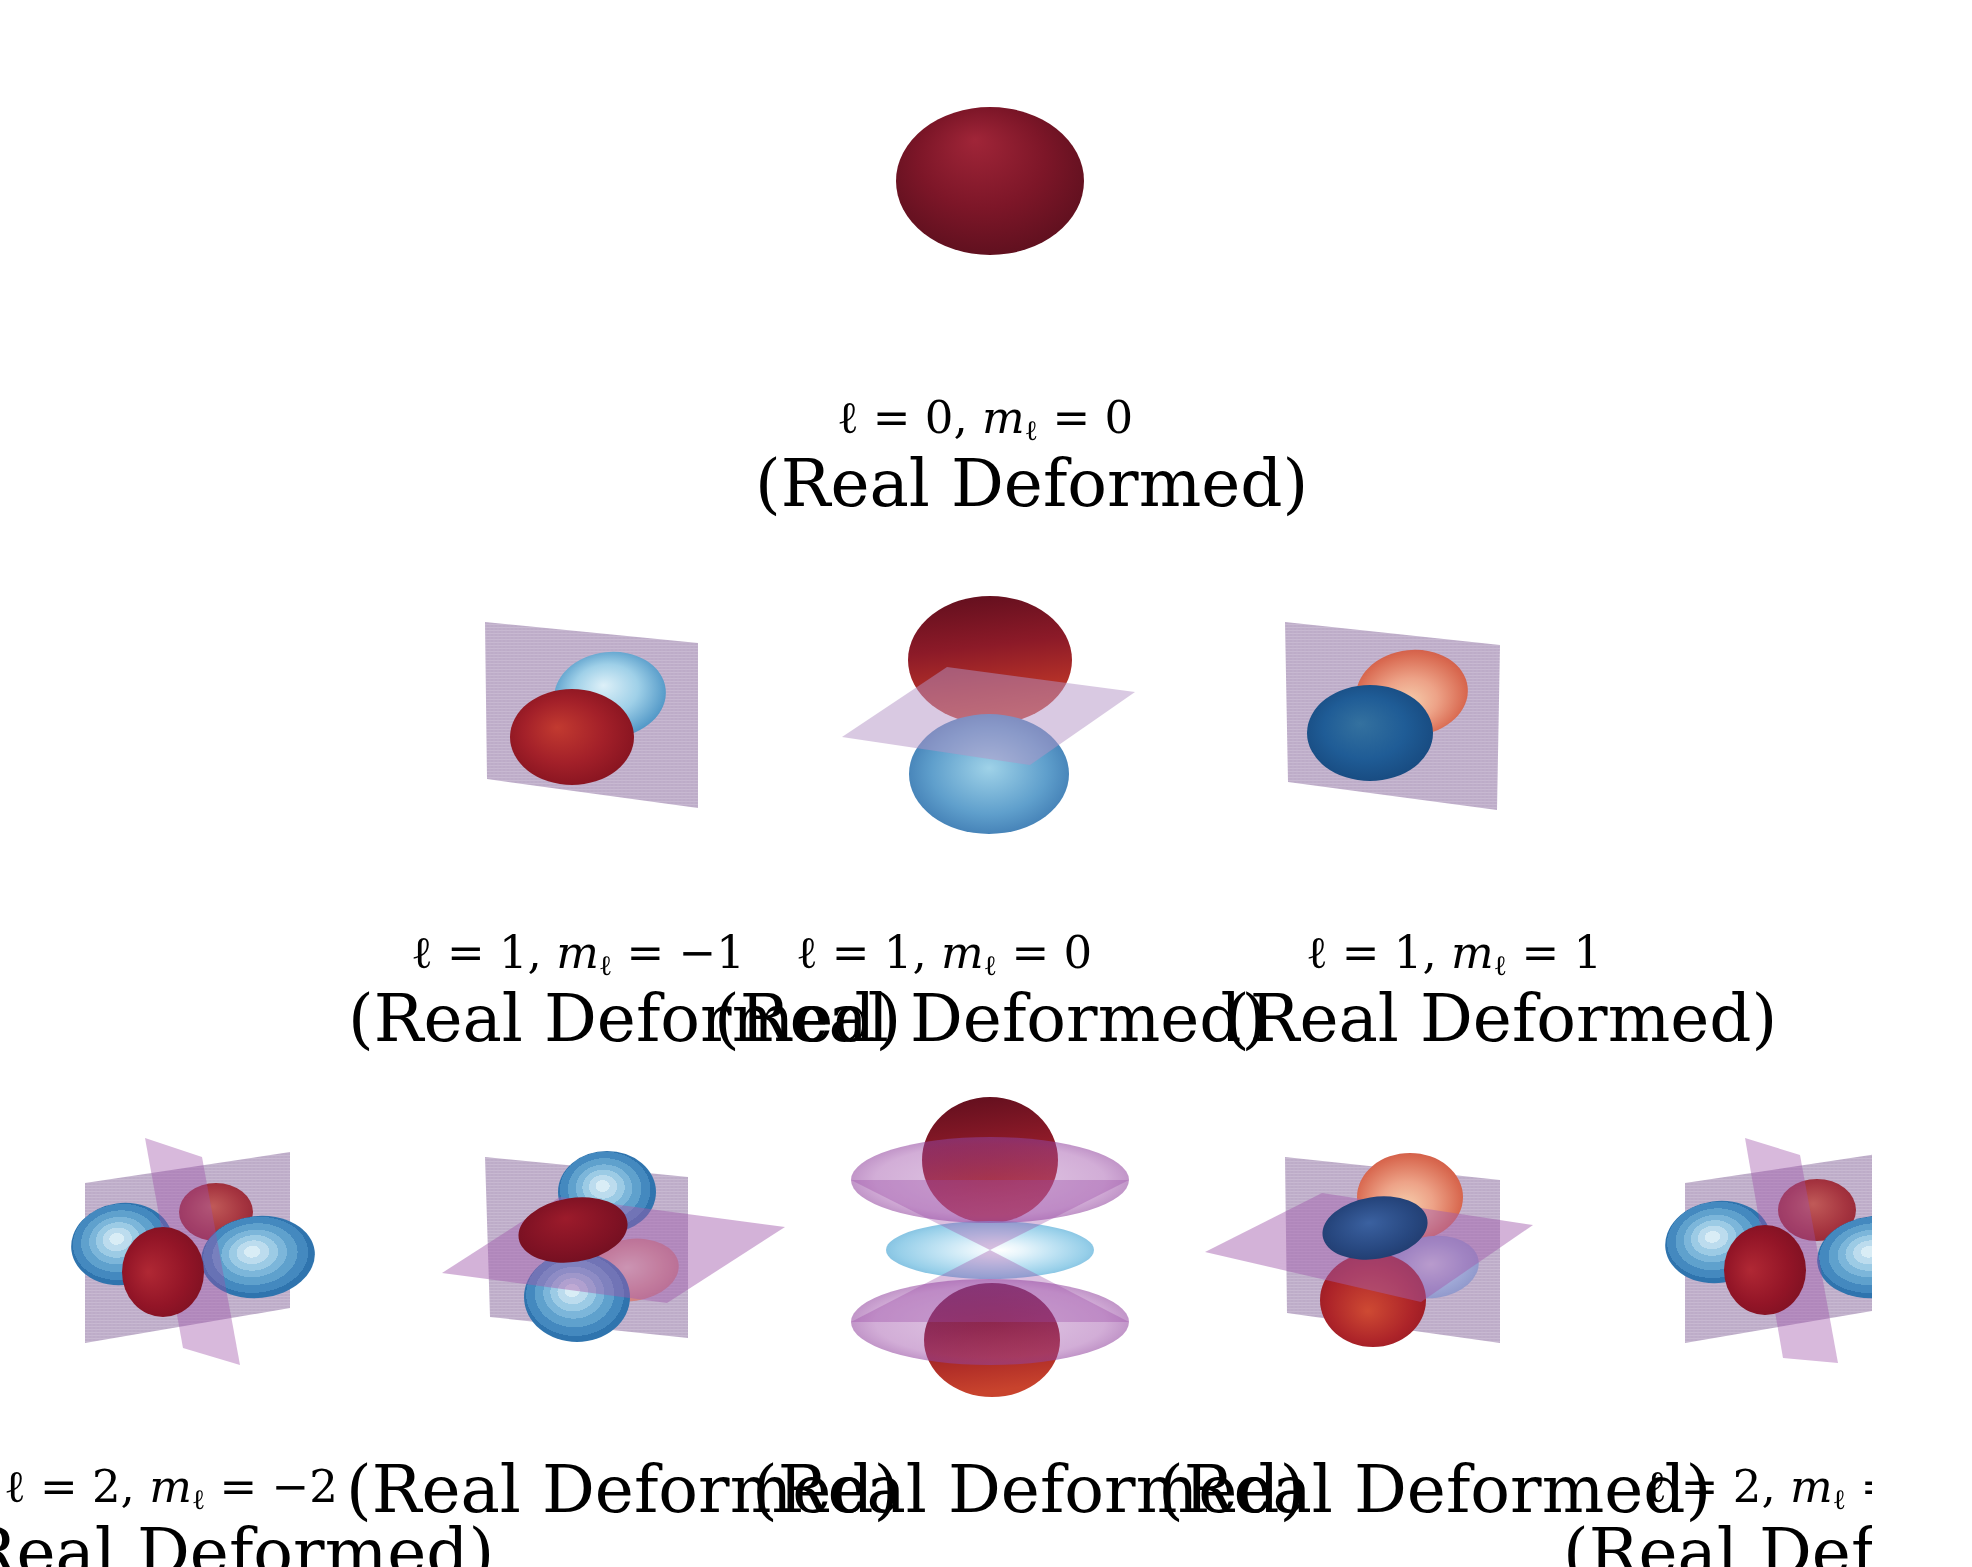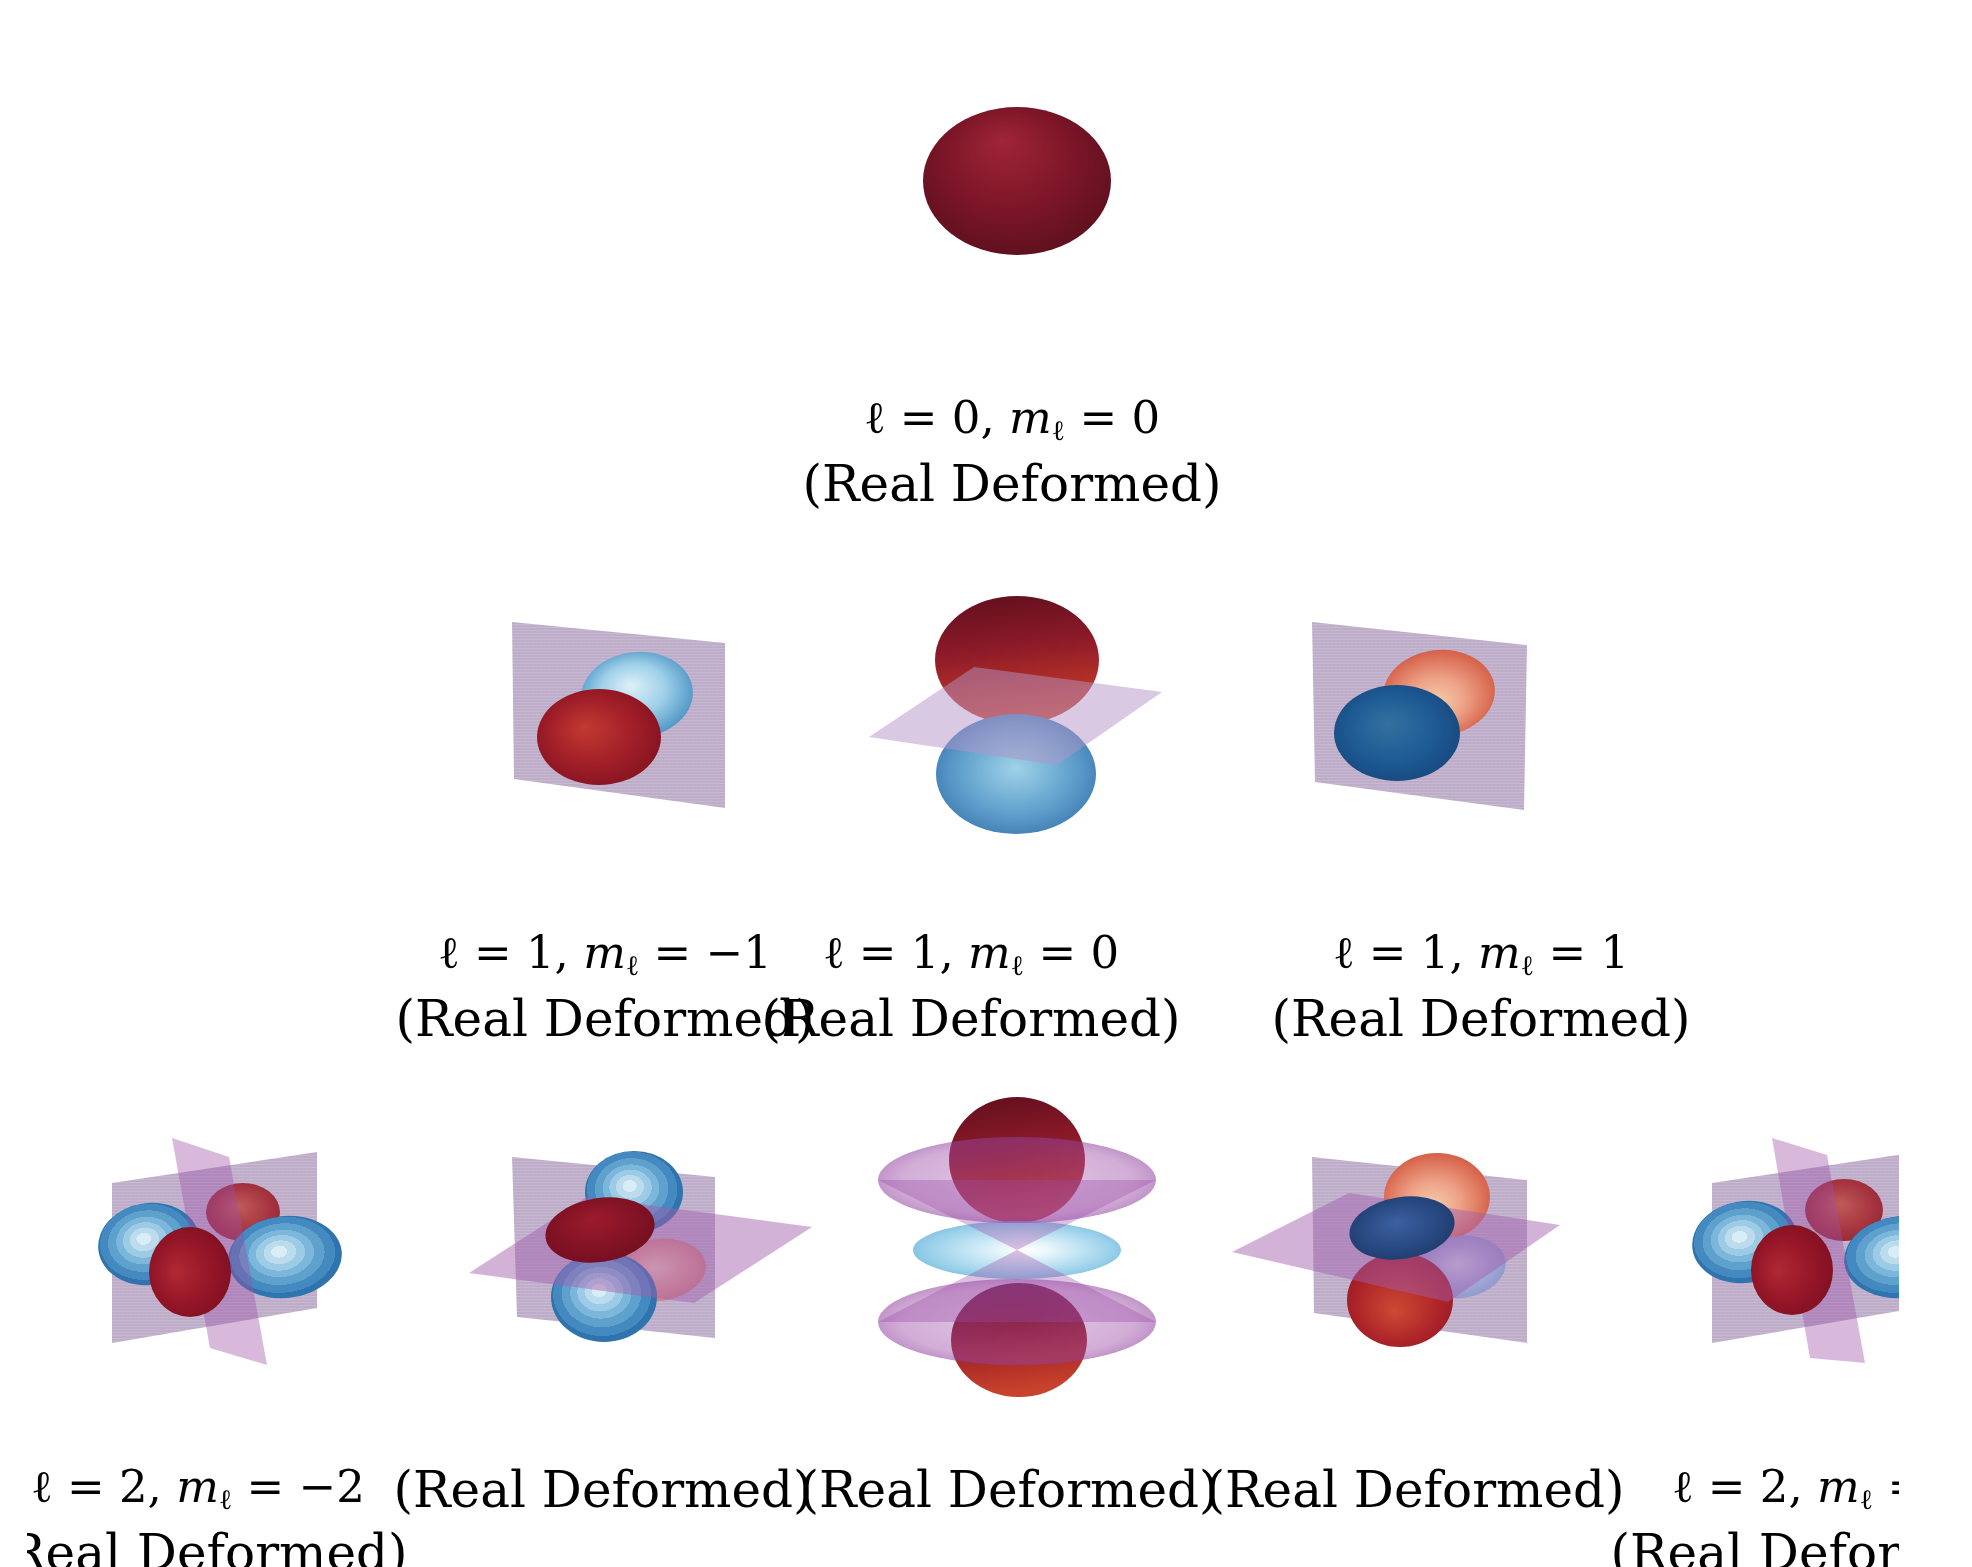--- a/index.html
+++ b/index.html
@@ -1,28 +1,28 @@
 <!DOCTYPE html>
 <html><head>
 <meta charset="utf-8">
 <style>
   html,body{margin:0;padding:0;background:#ffffff;}
   .canvas{
     position:relative;width:1872px;height:1567px;background:#ffffff;
-    overflow:hidden;font-family:"DejaVu Serif","Liberation Serif",serif;color:#000;margin-left:27px;
+    overflow:hidden;font-family:"DejaVu Serif","Liberation Serif",serif;color:#000;
   }
   .orb{position:absolute;}
   .caption{
     position:absolute;width:460px;text-align:center;
     transform:translateX(-50%);pointer-events:none;
   }
   .cap-math{font-size:45px;line-height:50px;white-space:nowrap;}
   .cap-math .vi{font-style:italic;}
   .cap-math sub{font-size:0.62em;vertical-align:-0.25em;}
-  .cap-sub{font-size:50px;line-height:56px;white-space:nowrap;}
+  .cap-sub{font-size:66px;line-height:56px;white-space:nowrap;}
   svg{display:block;}
 </style>
 </head>
 <body>
 
 <div class="canvas">
 
   <svg width="0" height="0" style="position:absolute">
     <defs>
       <pattern id="patLav" width="8" height="6" patternUnits="userSpaceOnUse">

